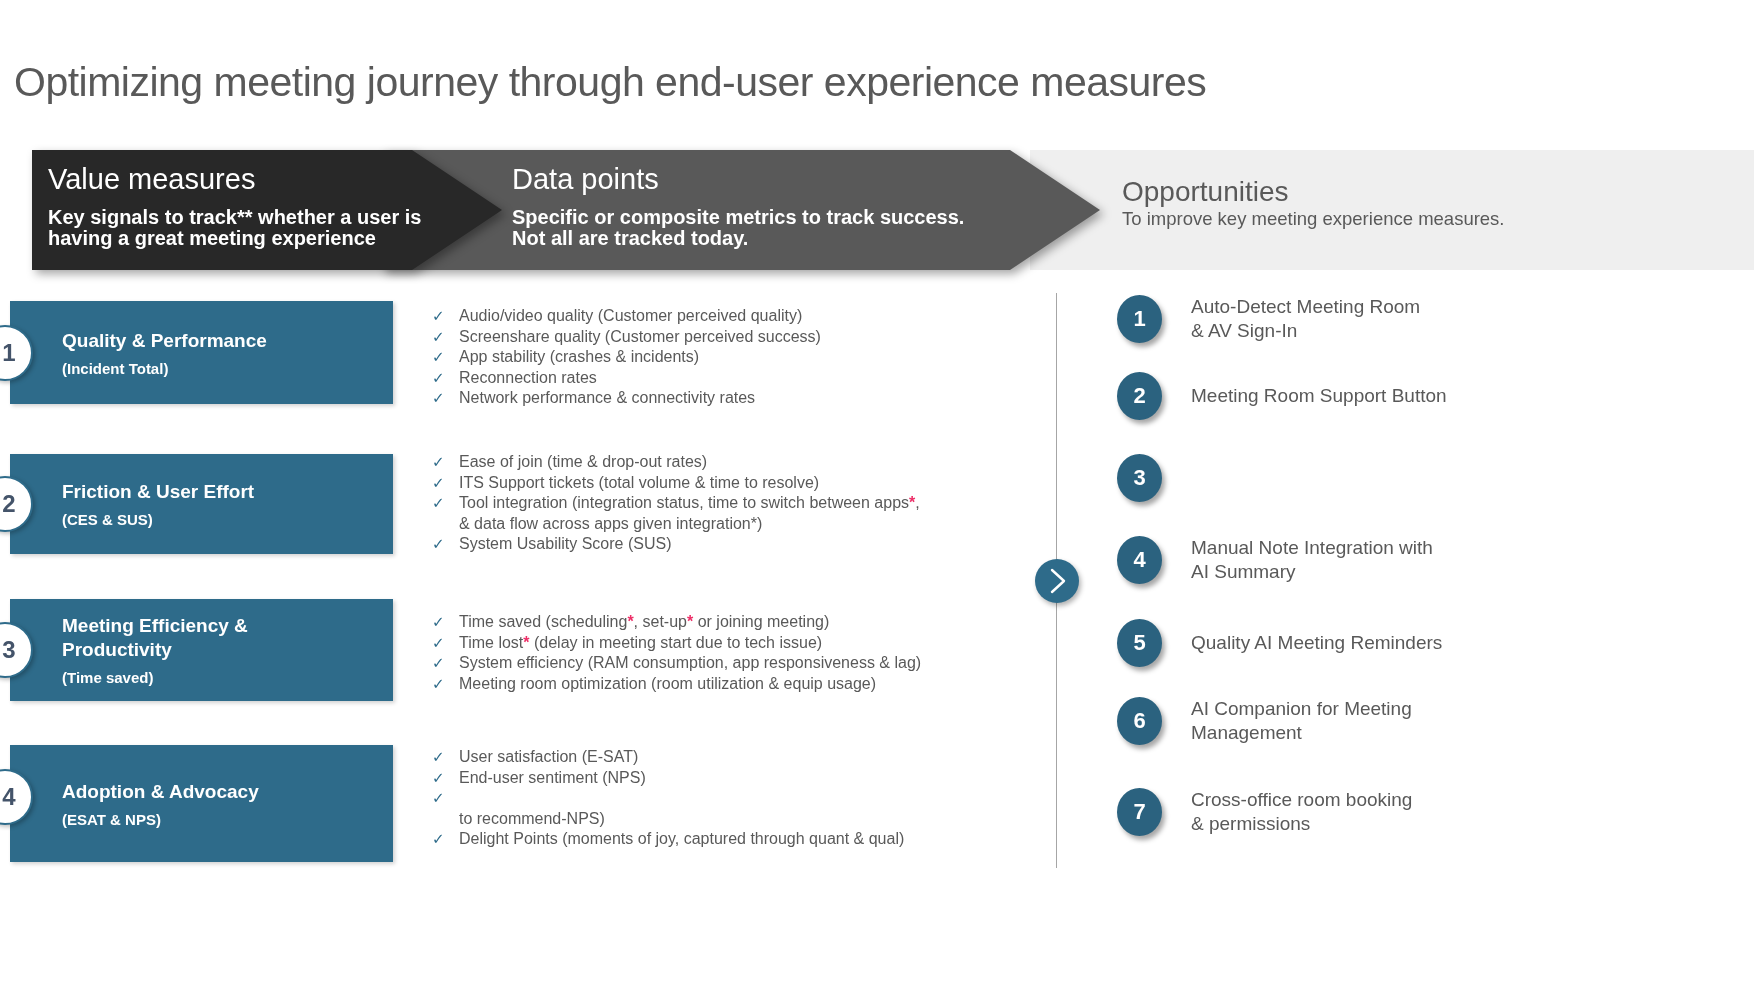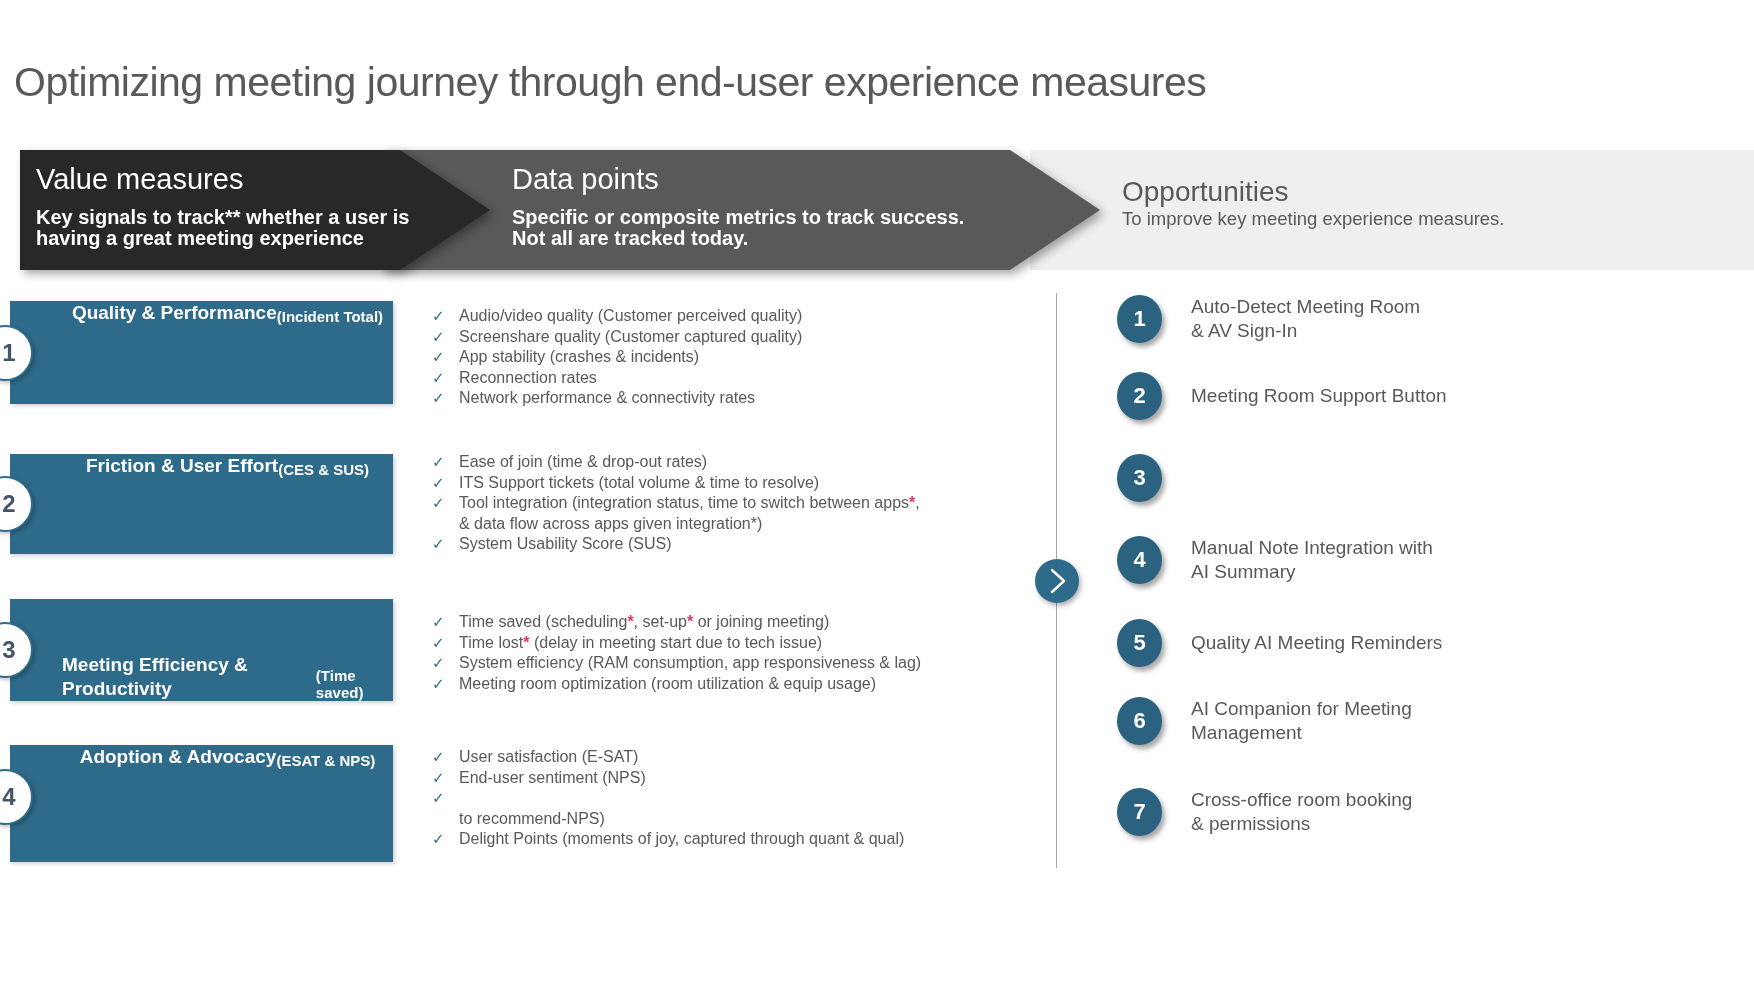--- a/index.html
+++ b/index.html
@@ -14,40 +14,40 @@
   }
   
   .band-light{
     position:absolute;left:1030px;top:150px;width:724px;height:120px;
     background:var(--light-band,#EFEFEF);z-index:1;box-sizing:border-box;
     padding:26px 0 8px 92px;
   }
   .opp-title{font-size:28px;color:var(--text-gray,#595959);}
   .opp-sub{font-size:18.5px;color:var(--text-gray,#595959);}
   .aw{position:absolute;top:150px;height:120px;filter:drop-shadow(4px 4px 5px rgba(0,0,0,.35));}
-  .aw1{left:8px;width:470px;z-index:3;padding-left:12px;}
+  .aw1{left:20px;width:470px;z-index:3;padding-left:12px;}
   .aw2{left:382px;width:718px;z-index:2;}
   .arrow{width:100%;height:100%;box-sizing:border-box;color:#fff;}
   .arrow-dark{
     background:var(--dark-charcoal,#282828);
     clip-path:polygon(0 0,380px 0,470px 60px,380px 120px,0 120px);
     padding:13px 0 0 16px;
   }
   .arrow-gray{
     background:var(--medium-gray,#595959);
     clip-path:polygon(0 0,628px 0,718px 60px,628px 120px,0 120px);
     padding:13px 0 0 130px;
   }
   .atitle{font-size:29px;font-weight:500;}
   .asub{font-size:20px;font-weight:bold;line-height:21px;margin-top:11px;}
   
   .mbox{
     position:absolute;left:10px;width:383px;box-sizing:border-box;
     background:var(--accent-blue,#2E6B8A);color:#fff;
-    display:flex;flex-direction:row;justify-content:center;
+    display:flex;flex-direction:column;justify-content:center;
     padding-left:52px;box-shadow:2px 2px 4px rgba(0,0,0,.18);
   }
   .mtitle{font-size:19px;font-weight:bold;line-height:24px;max-width:262px;}
   .msub{font-size:15px;font-weight:bold;margin-top:7px;}
   .mnum{
     position:absolute;left:-23px;width:56px;height:56px;border-radius:50%;
     background:#fff;border:2px solid var(--accent-blue,#2E6B8A);box-sizing:border-box;
     color:#44546A;font-size:24px;font-weight:bold;
     display:flex;align-items:center;justify-content:center;text-indent:8px;
     box-shadow:2px 2px 4px rgba(0,0,0,.25);z-index:4;
@@ -108,40 +108,40 @@
     <div class="mbox" style="top: 301px; height: 103px;">
       <div class="mtitle">Quality &amp; Performance</div>
       <div class="msub">(Incident Total)</div>
     </div>
     <div class="mnum" style="top: 324.5px;">1</div>
     <div class="mbox" style="top: 454px; height: 100px;">
       <div class="mtitle">Friction &amp; User Effort</div>
       <div class="msub">(CES &amp; SUS)</div>
     </div>
     <div class="mnum" style="top: 476px;">2</div>
-    <div class="mbox" style="top: 599px; height: 102px; align-items: flex-end;">
+    <div class="mbox" style="top: 599px; height: 102px;">
       <div class="mtitle">Meeting Efficiency &amp; Productivity</div>
       <div class="msub">(Time saved)</div>
     </div>
     <div class="mnum" style="top: 622px;">3</div>
     <div class="mbox" style="top: 745px; height: 117px;">
       <div class="mtitle">Adoption &amp; Advocacy</div>
       <div class="msub">(ESAT &amp; NPS)</div>
     </div>
     <div class="mnum" style="top: 769px;">4</div>
   </div>
 <div id="datapoints">
     <div class="dplist" style="top: 306px;">
       <div class="dpitem">
         <span class="check">✓</span>
         <span class="dptext"><span>Audio/video quality (Customer perceived quality)</span></span>
       </div>
       <div class="dpitem">
         <span class="check">✓</span>
-        <span class="dptext"><span>Screenshare quality (Customer captured quality)</span></span>
+        <span class="dptext"><span>Screenshare quality (Customer perceived success)</span></span>
       </div>
       <div class="dpitem">
         <span class="check">✓</span>
         <span class="dptext"><span>App stability (crashes &amp; incidents)</span></span>
       </div>
       <div class="dpitem">
         <span class="check">✓</span>
         <span class="dptext"><span>Reconnection rates</span></span>
       </div>
       <div class="dpitem">

